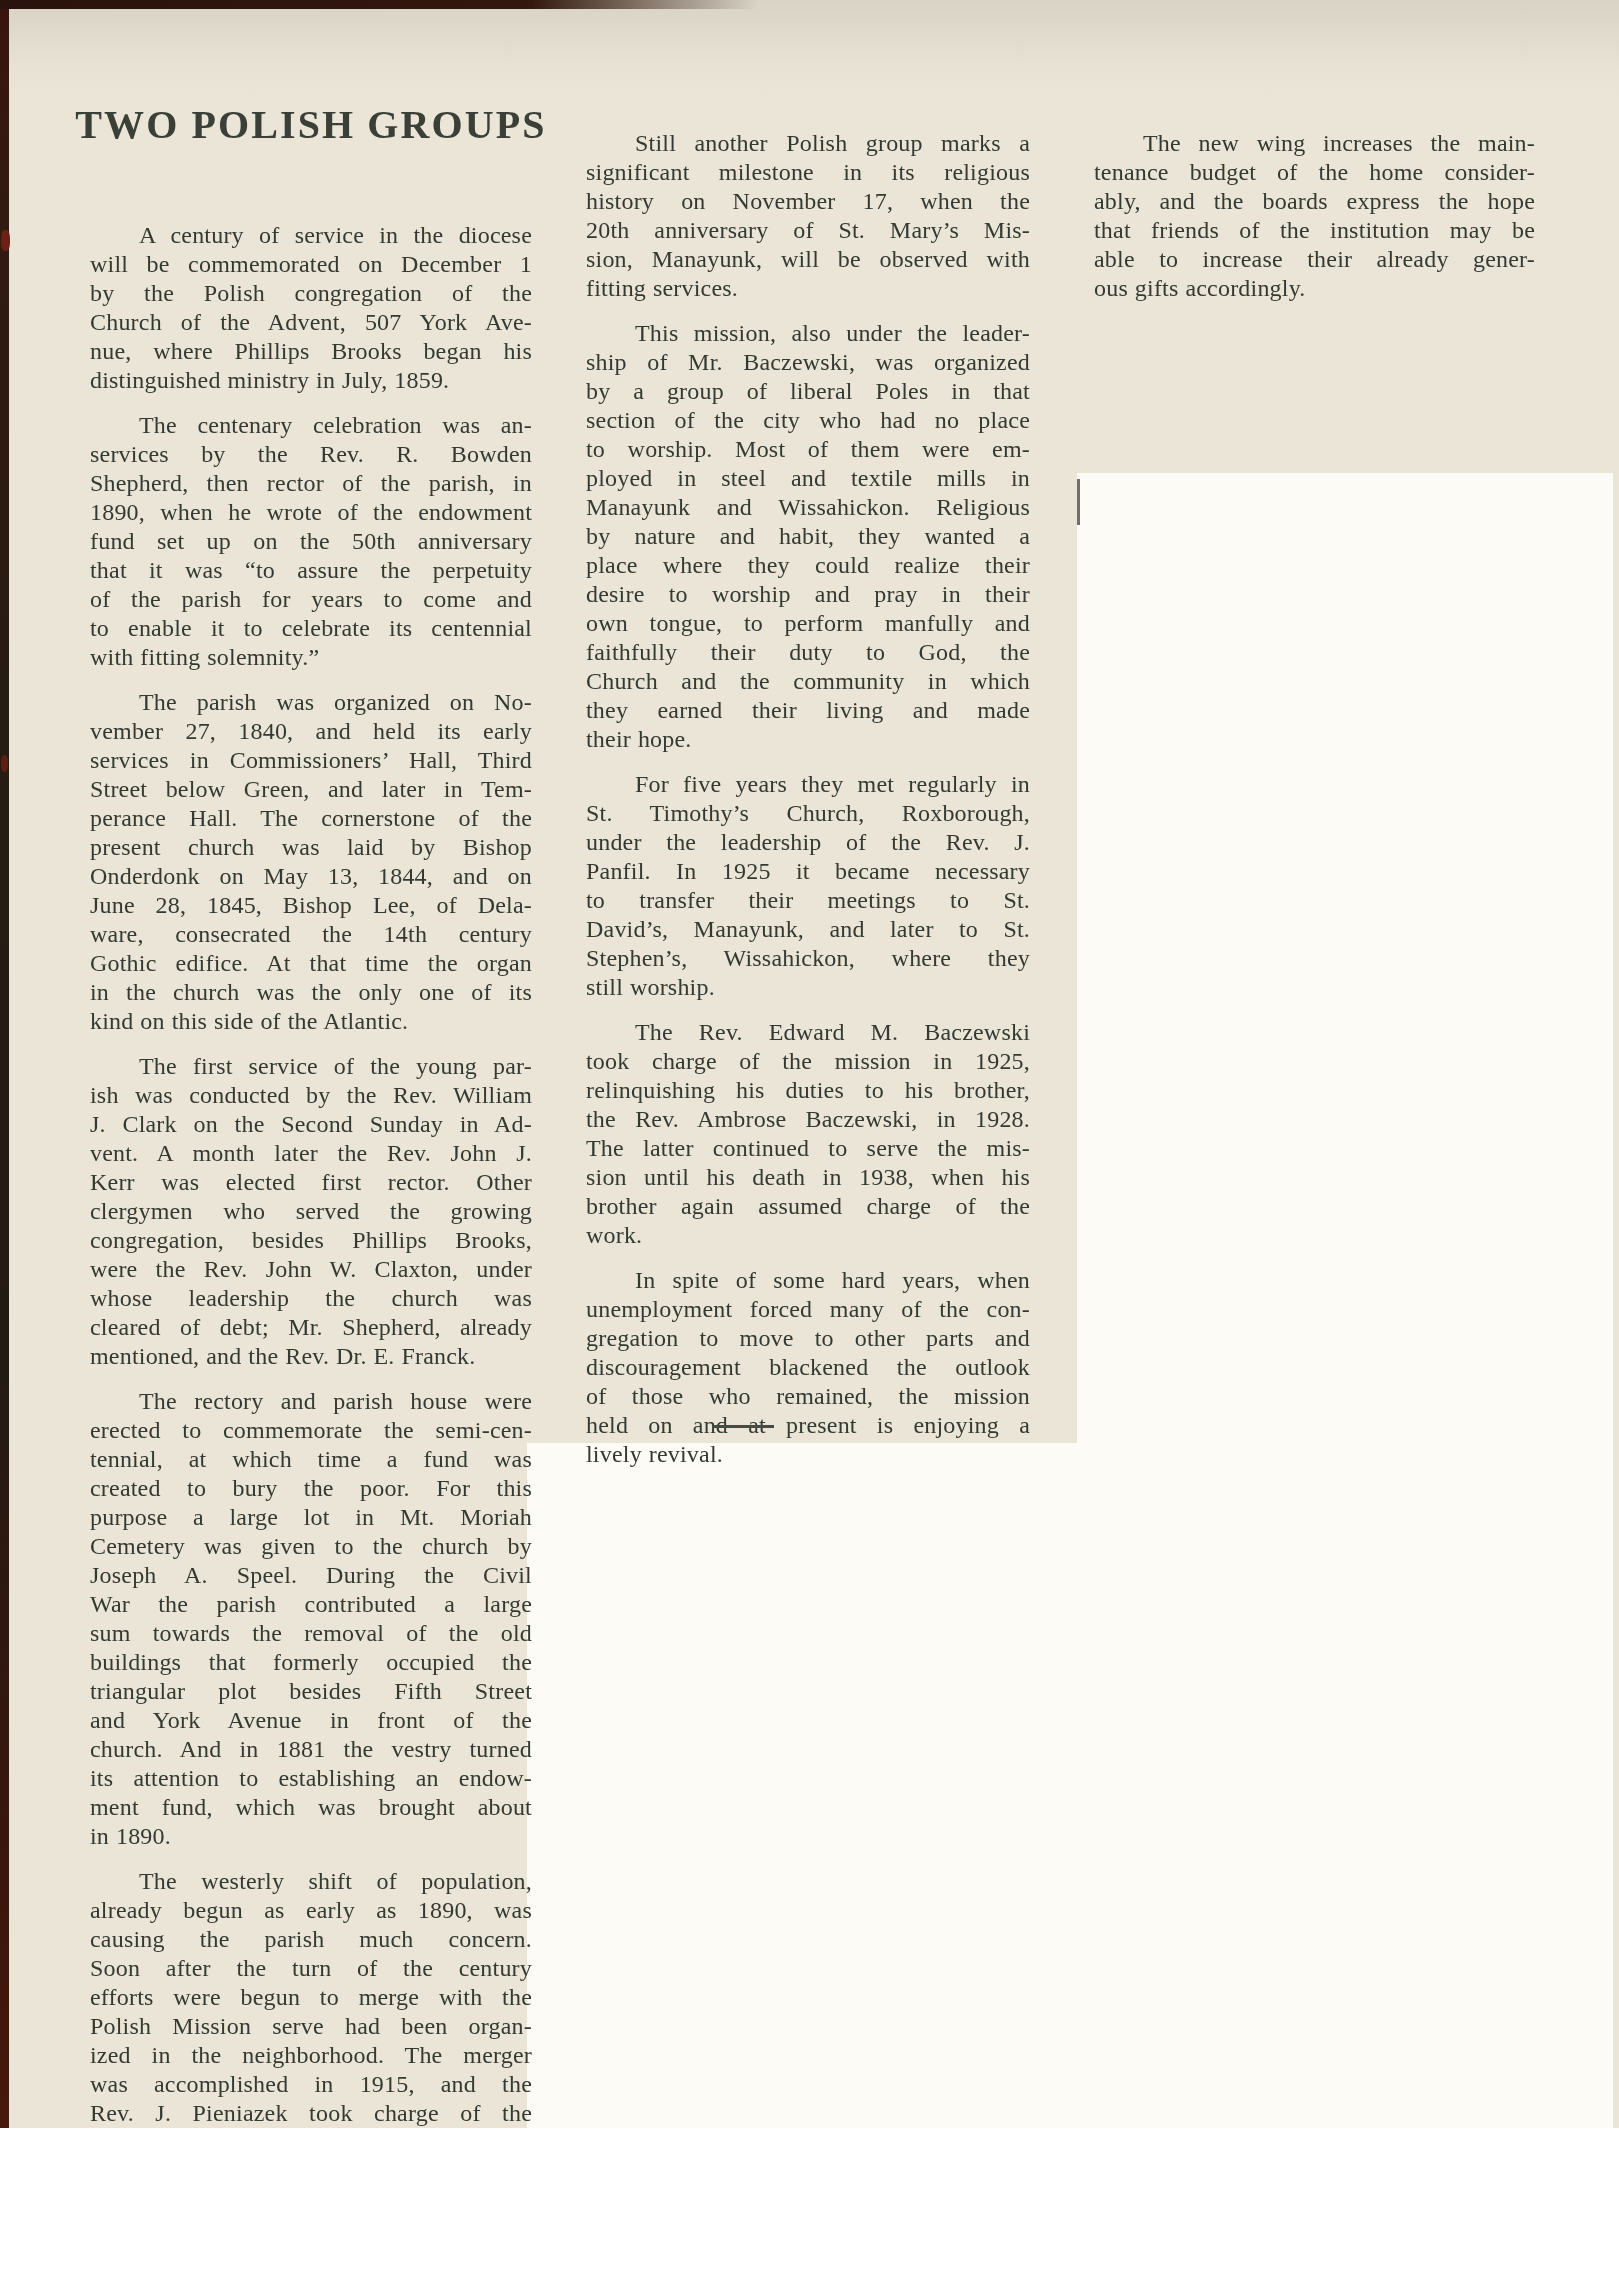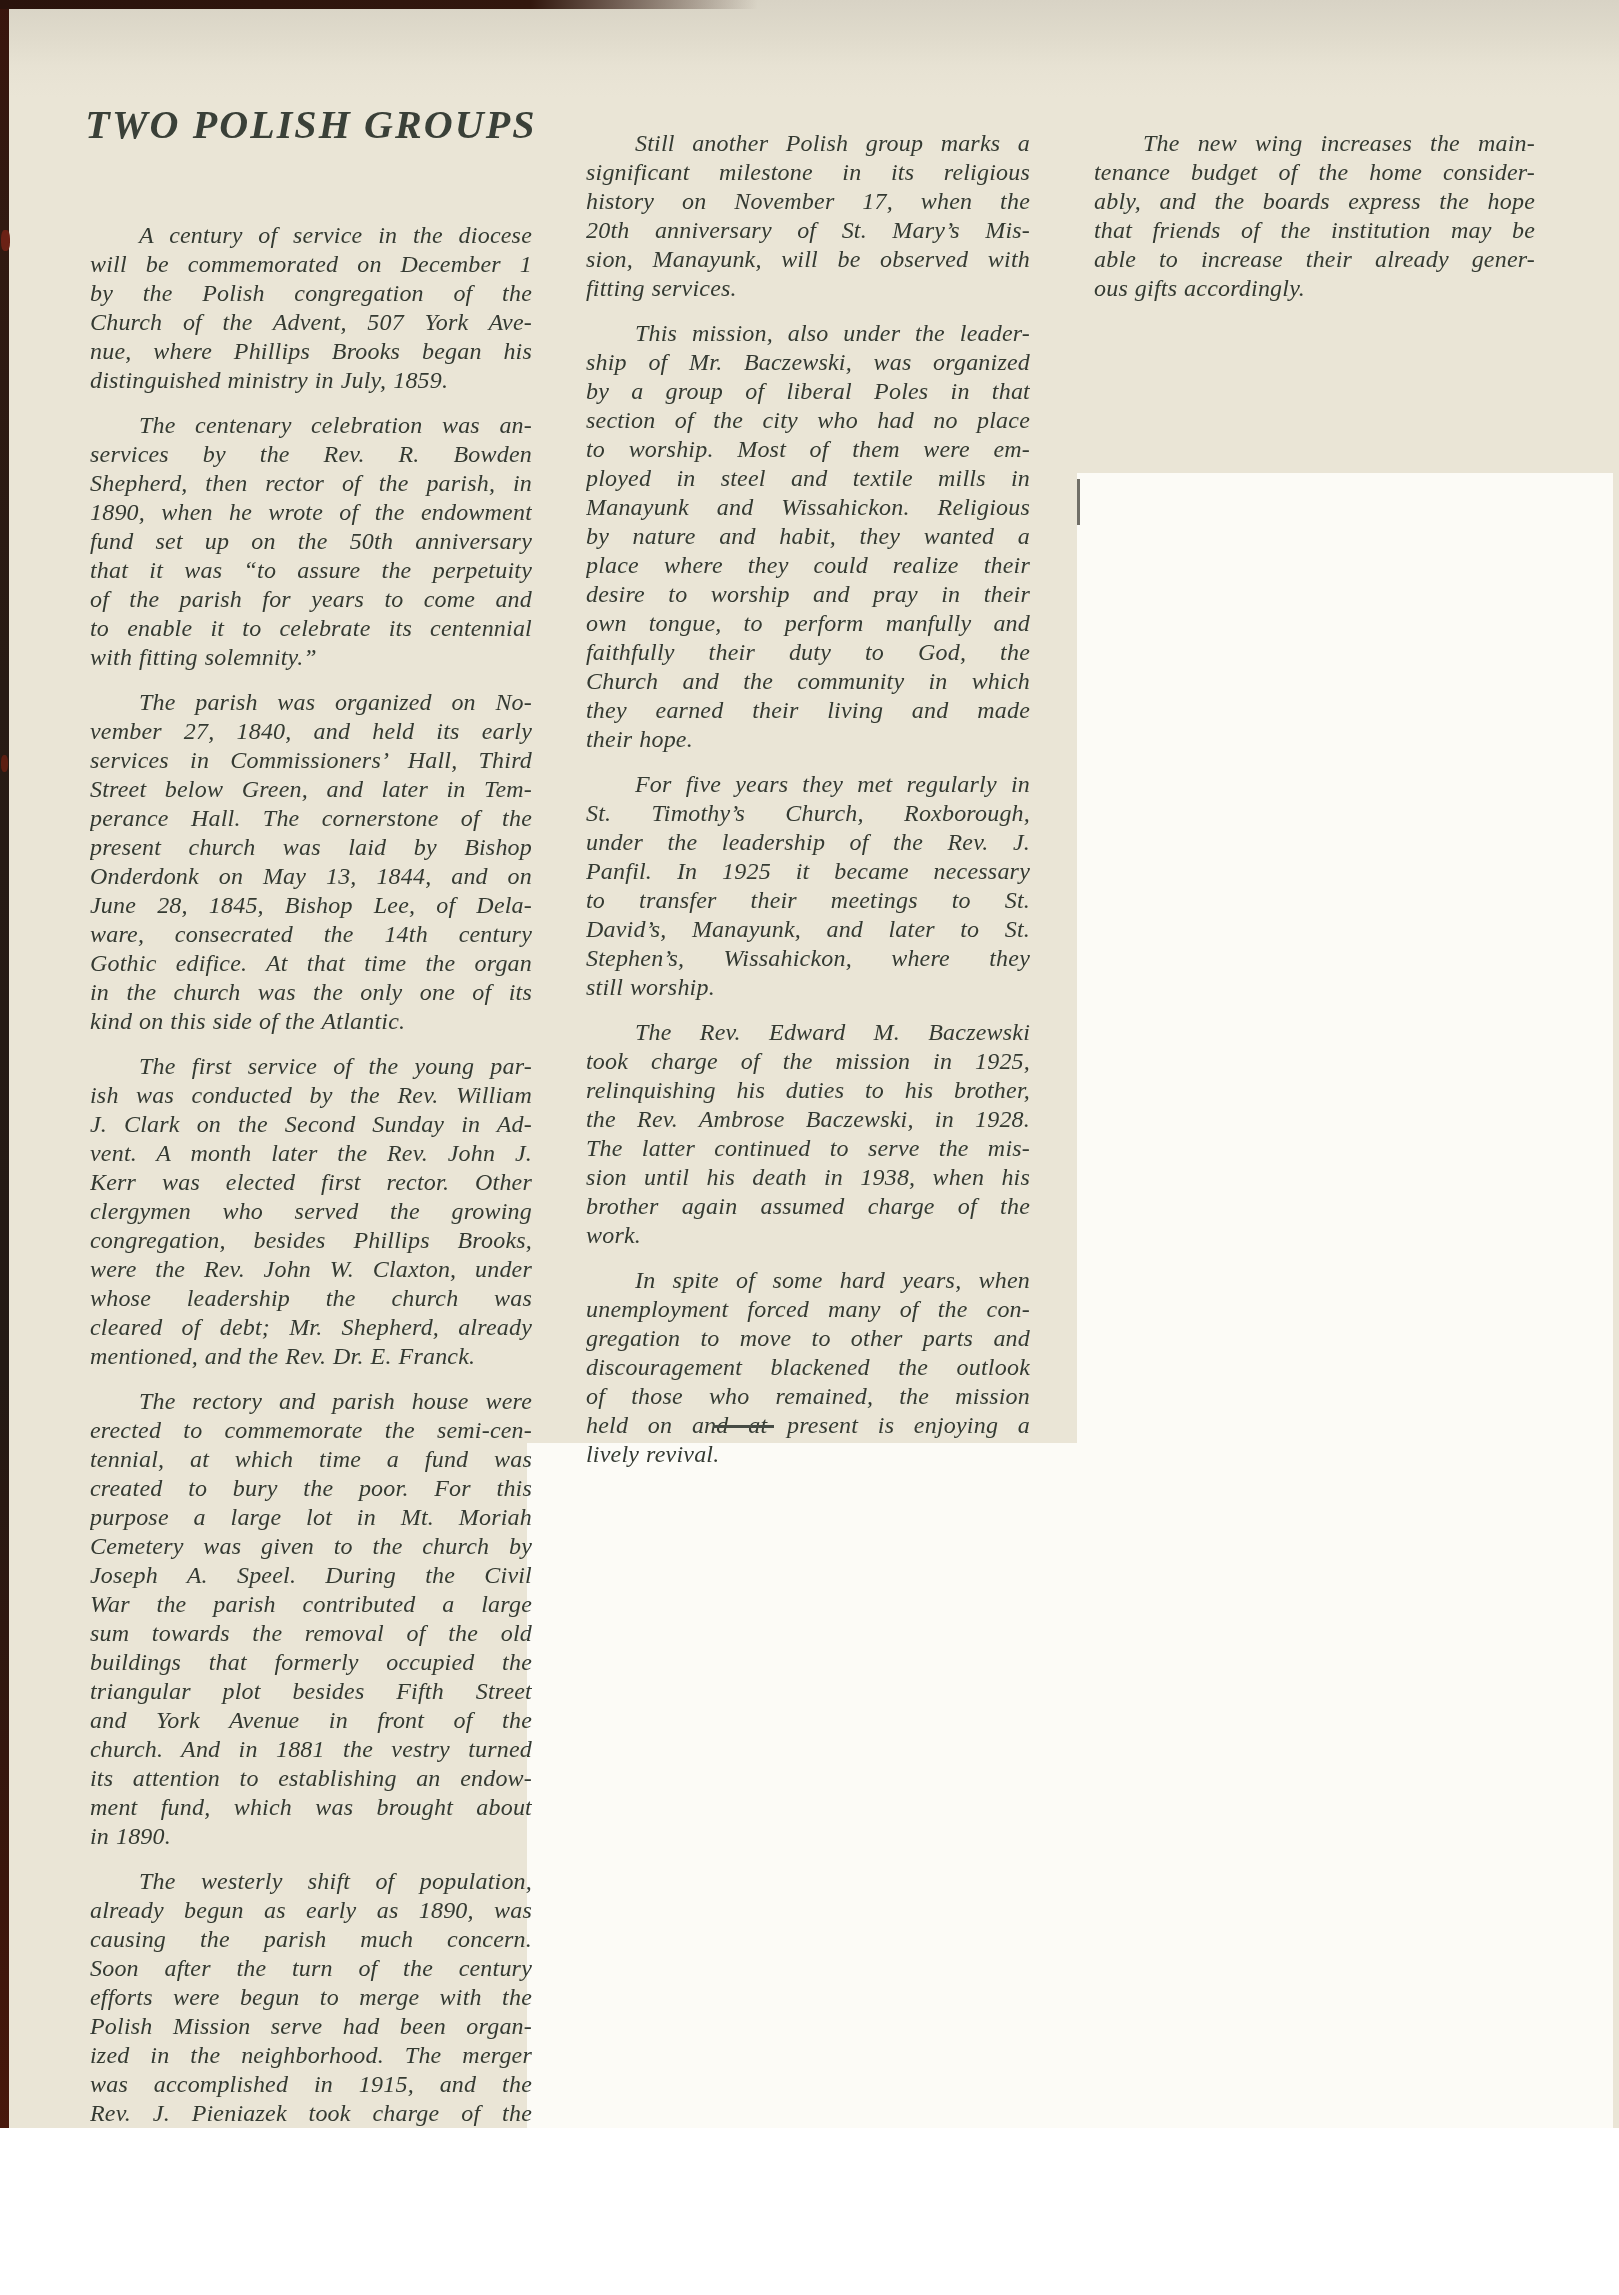--- a/index.html
+++ b/index.html
@@ -6,21 +6,20 @@
   body {
     width:1619px; height:2295px;
     font-family:"Liberation Serif","DejaVu Serif",serif;
     background:#ffffff;
     overflow:hidden;
   }
   #scan-page {
     position:relative; width:1619px; height:2128px;
     background:#eae5d6;
     overflow:hidden;
-    font-style:italic;
   }
   
   .top-band {
     position:absolute; left:0; top:0; width:1619px; height:97px;
     background:linear-gradient(180deg,#d8d3c5 0px,#e0dbcc 38px,#e7e2d3 66px,#eae5d6 97px);
   }
   
   .white-right {
     position:absolute; left:1077px; top:473px; width:536px; height:1822px;
     background:#fcfbf6;

